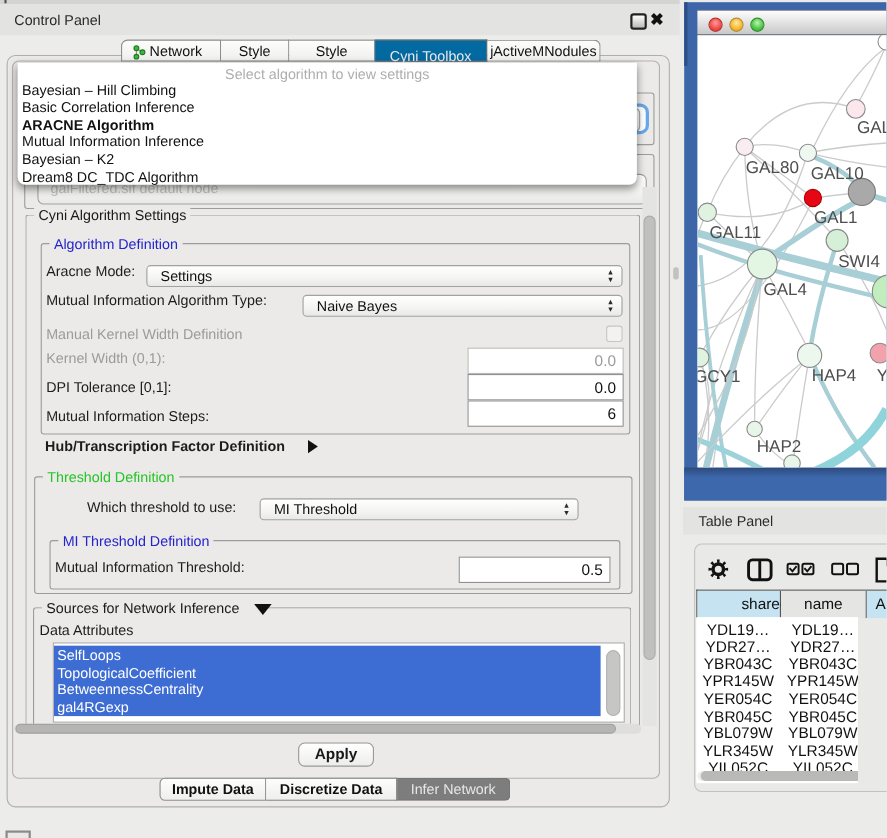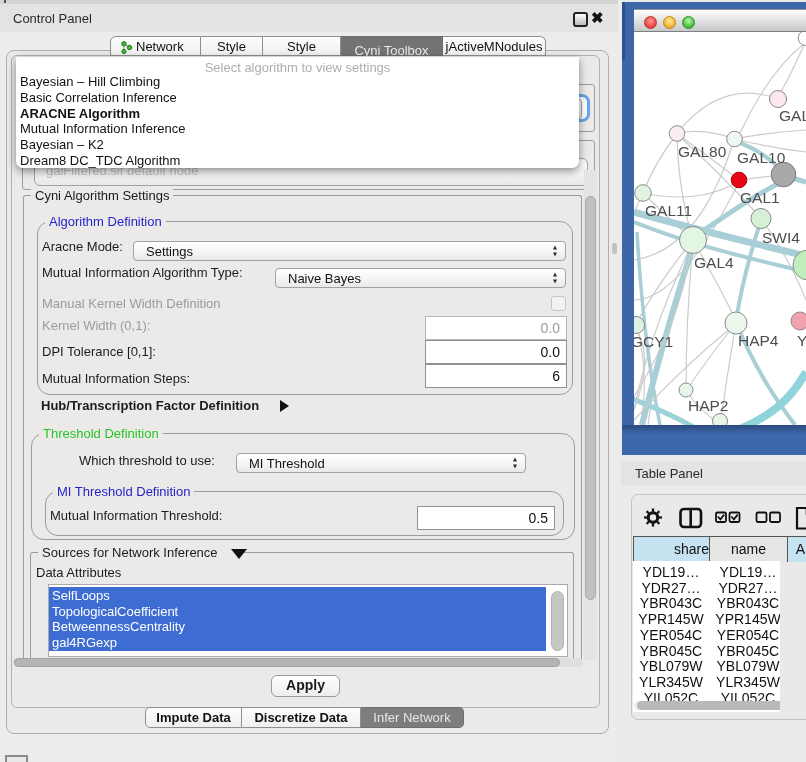--- a/index.html
+++ b/index.html
@@ -2,21 +2,21 @@
 <html><head>
 <meta charset="utf-8">
 <style>
 html,body{margin:0;padding:0;}
 body{width:806px;height:762px;overflow:hidden;position:relative;
   font-family:"Liberation Sans",sans-serif;background:#ececea;}
 .a{position:absolute;}
 .bold{font-weight:bold;}
 .lbl{font-size:13px;color:#1c1c1c;font-weight:normal;white-space:nowrap;}
 .dis{color:#9b9b9b;}
-.box{border:1px solid #9c9c9c;border-radius:13px;}
+.box{border:1px solid #9c9c9c;border-radius:3px;}
 .btitle{position:absolute;top:-8px;left:7px;background:#ebeae8;padding:0 4px;font-size:13px;white-space:nowrap;}
 .combo{position:absolute;border:1px solid #a2a2a0;border-radius:5px;
   background:linear-gradient(#ffffff,#f4f4f2 60%,#e8e8e6);
   font-size:13px;color:#111;}
 .combo .ct{position:absolute;left:12px;top:50%;transform:translateY(-50%);}
 .arr{position:absolute;right:7px;top:50%;transform:translateY(-50%);width:5px;height:11px;}
 .arr:before{content:"";position:absolute;left:0;top:0;border-left:2.5px solid transparent;border-right:2.5px solid transparent;border-bottom:4px solid #2b2b2b;}
 .arr:after{content:"";position:absolute;left:0;bottom:0;border-left:2.5px solid transparent;border-right:2.5px solid transparent;border-top:4px solid #2b2b2b;}
 .field{position:absolute;border:1px solid #919191;background:#fff;font-size:14px;color:#111;text-align:right;padding-right:6px;box-sizing:border-box;line-height:23px;}
 .tab{position:relative;display:inline-block;height:20px;line-height:20px;padding:0 13px;font-size:13px;color:#111;vertical-align:top;}
@@ -41,21 +41,21 @@
       <div class="tab" style="width:91px;box-sizing:border-box;border:1px solid #8e8e8c;border-radius:6px 0 0 0;background:linear-gradient(#fdfdfd,#efefed);padding:0 0 0 25px;">
         <svg width="15" height="15" style="position:absolute;left:8px;top:3px;" viewBox="0 0 15 15">
           <line x1="5" y1="4" x2="10.5" y2="7.5" stroke="#888" stroke-width="1"></line>
           <line x1="5" y1="4" x2="5" y2="11.5" stroke="#888" stroke-width="1"></line>
           <circle cx="5" cy="3.8" r="2.2" fill="#3cb83c" stroke="#1d7a1d"></circle>
           <circle cx="10.5" cy="7.5" r="2.2" fill="#3cb83c" stroke="#1d7a1d"></circle>
           <circle cx="5" cy="11.5" r="2.1" fill="#3cb83c" stroke="#1d7a1d"></circle>
         </svg>Network</div>
       <div class="tab" style="width:62px;box-sizing:border-box;text-align:center;padding:0;border:1px solid #8e8e8c;border-left:none;background:linear-gradient(#fdfdfd,#efefed);">Style</div>
       <div class="tab" style="width:78px;box-sizing:border-box;text-align:center;padding:0;border:1px solid #8e8e8c;border-left:none;background:linear-gradient(#fdfdfd,#efefed);">Style</div>
-      <div class="tab" style="width:102px;box-sizing:border-box;text-align:center;padding:4px;border:1px solid #6e6e6c;border-left:none;background:#737373;color:#e9e9e9;">Cyni Toolbox</div>
+      <div class="tab" style="width:102px;box-sizing:border-box;text-align:center;padding:4px;border:1px solid #6e6e6c;border-left:none;background:#0369a1;color:#e9e9e9;">Cyni Toolbox</div>
       <div class="tab" style="width:103px;box-sizing:border-box;text-align:center;padding:0;border:1px solid #8e8e8c;border-left:none;border-radius:0 6px 0 0;background:linear-gradient(#fdfdfd,#efefed);">jActiveMNodules</div>
     </div>
   </div>
 
   <div class="a box" style="left:22px;top:84px;width:571px;height:46px;border-radius:3px;"></div>
   <div class="a" style="left:36px;top:94px;width:548px;height:22px;border:3px solid #6aa7e8;border-radius:8px;background:#fff;"></div>
   <div class="combo" style="left:40px;top:98px;width:540px;height:20px;"></div>
 
   <div class="a box" style="left:22px;top:140px;width:571px;height:48px;border-radius:3px;"></div>
   <div class="combo" style="left:34px;top:158px;width:552px;height:26px;border-radius:6px;">

